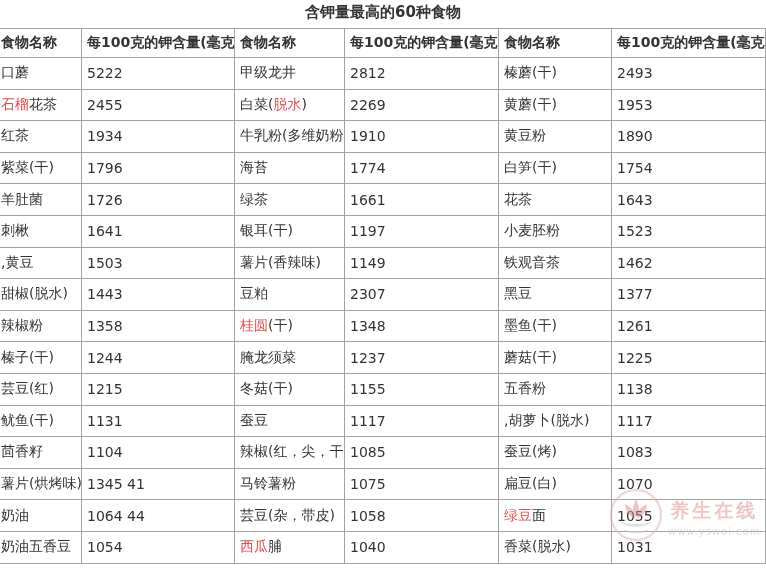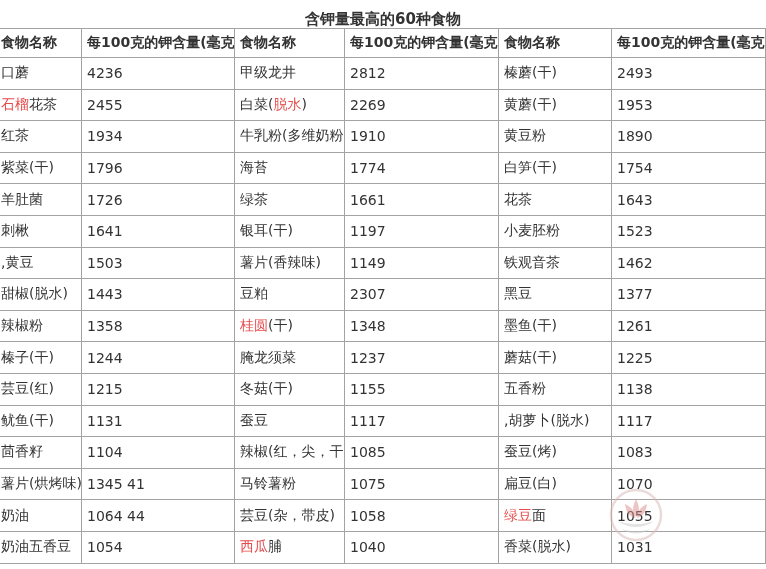--- a/index.html
+++ b/index.html
@@ -3,21 +3,21 @@
 <meta charset="utf-8">
 <style>
   html,body{margin:0;padding:0;}
   body{
     width:766px;height:569px;overflow:hidden;background:#ffffff;
     font-family:"DejaVu Sans","Liberation Sans",sans-serif;
     position:relative;
   }
   .page-title{
     text-align:center;font-weight:bold;font-size:15px;color:#333333;
-    padding-top:9px;height:22px;line-height:20px;
+    padding-top:2px;height:22px;line-height:20px;
   }
   table.food-table{
     border-collapse:collapse;table-layout:fixed;
     position:absolute;left:-5px;top:28px;width:770px;
   }
   table.food-table th,
   table.food-table td{
     border:1px solid #a3a3a3;
     font-size:14px;color:#333333;text-align:left;vertical-align:middle;
     padding:0 2px 0 5px;overflow:hidden;white-space:nowrap;
@@ -64,21 +64,21 @@
       <th>每100克的钾含量(毫克)</th>
       <th>食物名称</th>
       <th>每100克的钾含量(毫克)</th>
       <th>食物名称</th>
       <th>每100克的钾含量(毫克)</th>
     </tr>
   </thead>
   <tbody id="table-body">
       <tr>
         <td><span>口蘑</span></td>
-        <td>4236</td>
+        <td>5222</td>
         <td><span>甲级龙井</span></td>
         <td>2812</td>
         <td><span>榛蘑(干)</span></td>
         <td>2493</td>
       </tr>
       <tr>
         <td><span class="red">石榴</span><span>花茶</span></td>
         <td>2455</td>
         <td><span>白菜(</span><span class="red">脱水</span><span>)</span></td>
         <td>2269</td>
@@ -204,13 +204,17 @@
   <span class="wm-logo">
     <svg width="56" height="56" viewBox="0 0 56 56">
       <circle cx="28" cy="28" r="25" fill="none" stroke="#d9b6b6" stroke-width="2.5"></circle>
       <path d="M28 12 C24 20 24 26 28 30 C32 26 32 20 28 12 Z" fill="#dd8c8c"></path>
       <path d="M17 17 C18 25 21 29 27 31 C27 25 24 20 17 17 Z" fill="#dd8c8c"></path>
       <path d="M39 17 C38 25 35 29 29 31 C29 25 32 20 39 17 Z" fill="#dd8c8c"></path>
       <path d="M10 34 C20 42 36 42 46 34 C36 38 20 38 10 34 Z" fill="#c9c9c9"></path>
       <path d="M14 42 C22 48 34 48 42 42 C34 45 22 45 14 42 Z" fill="#c9c9c9"></path>
     </svg>
   </span>
+  <span class="wm-text">
+    <span class="wm-site">养生在线</span>
+    <span class="wm-url">www.yswoi.com</span>
+  </span>
 </div>
 
 </body></html>

